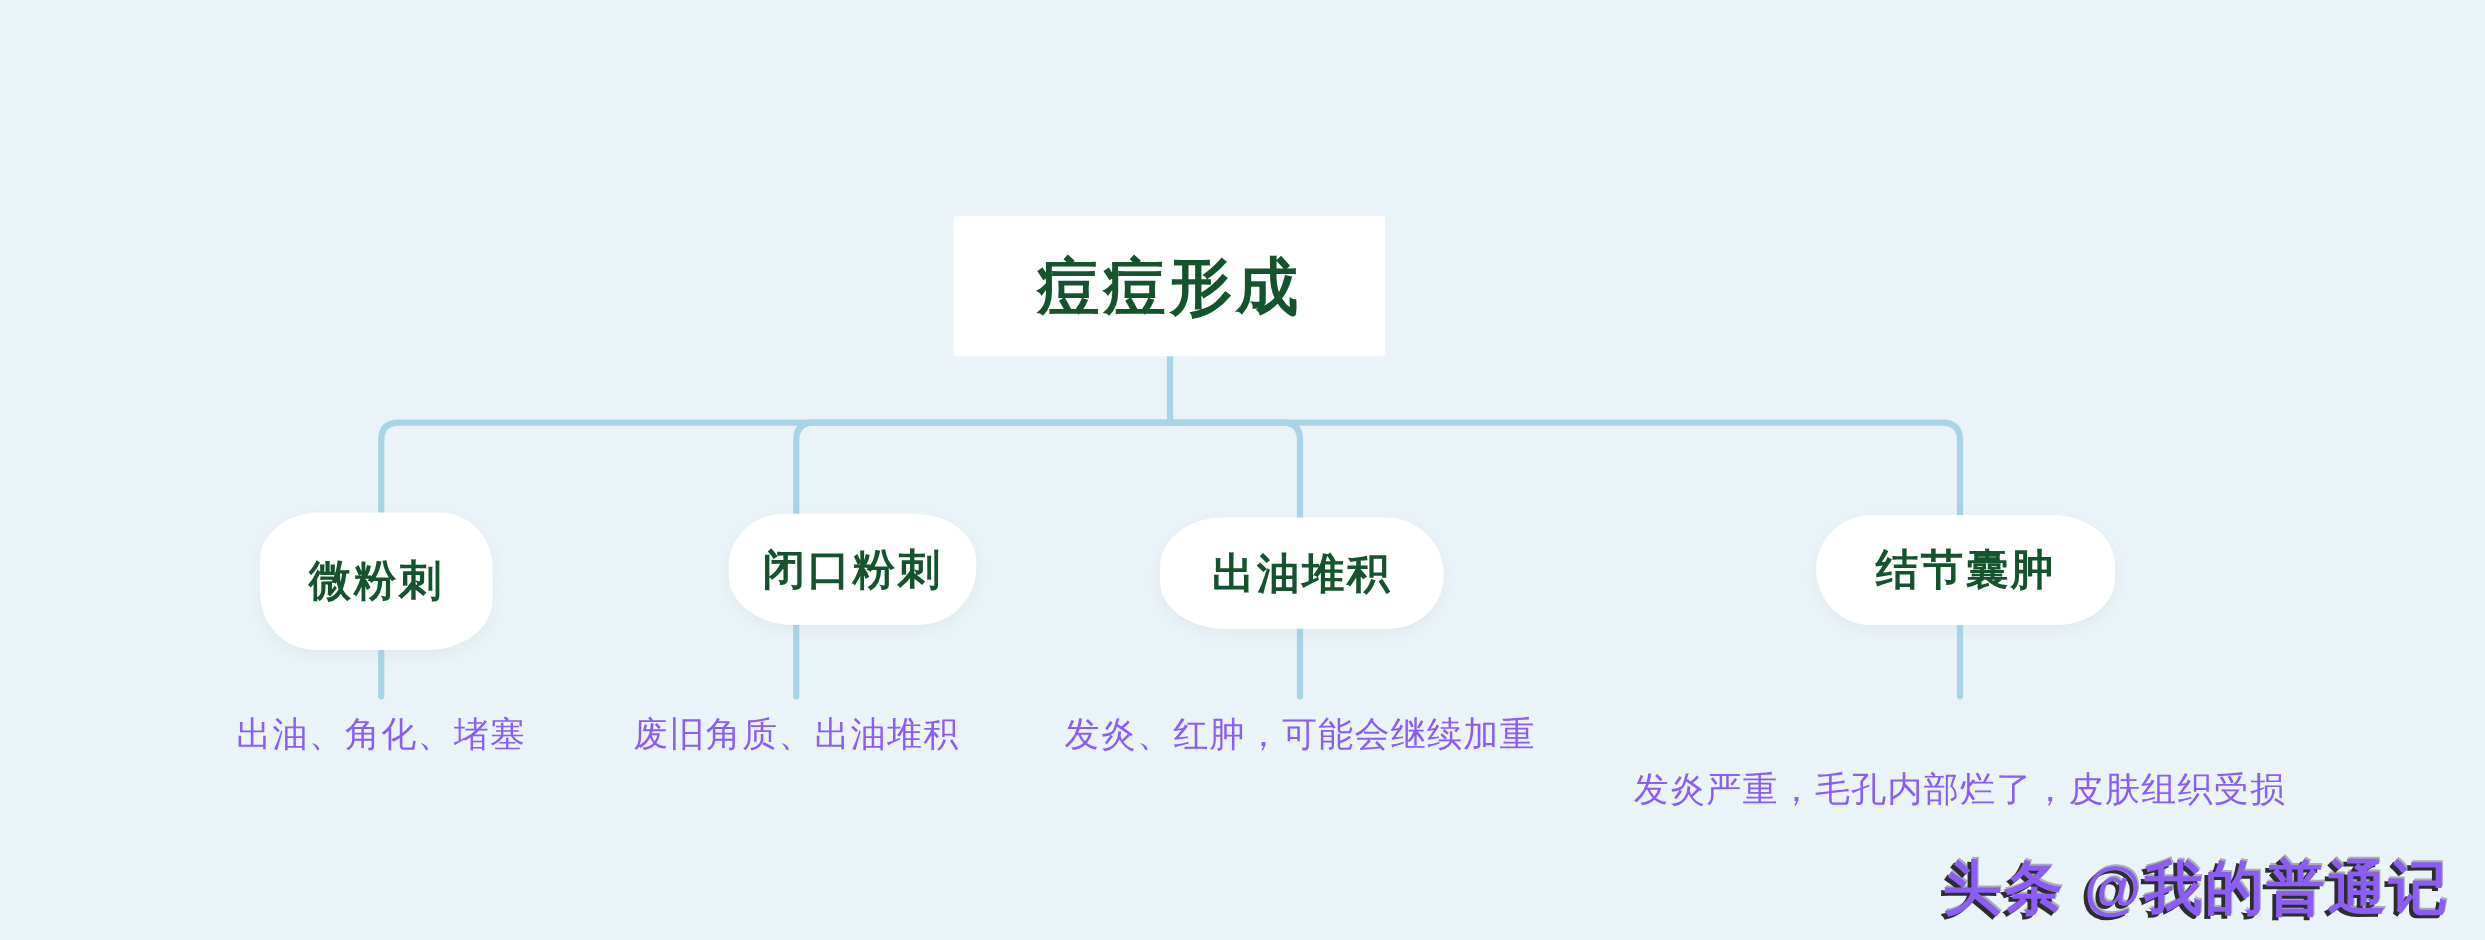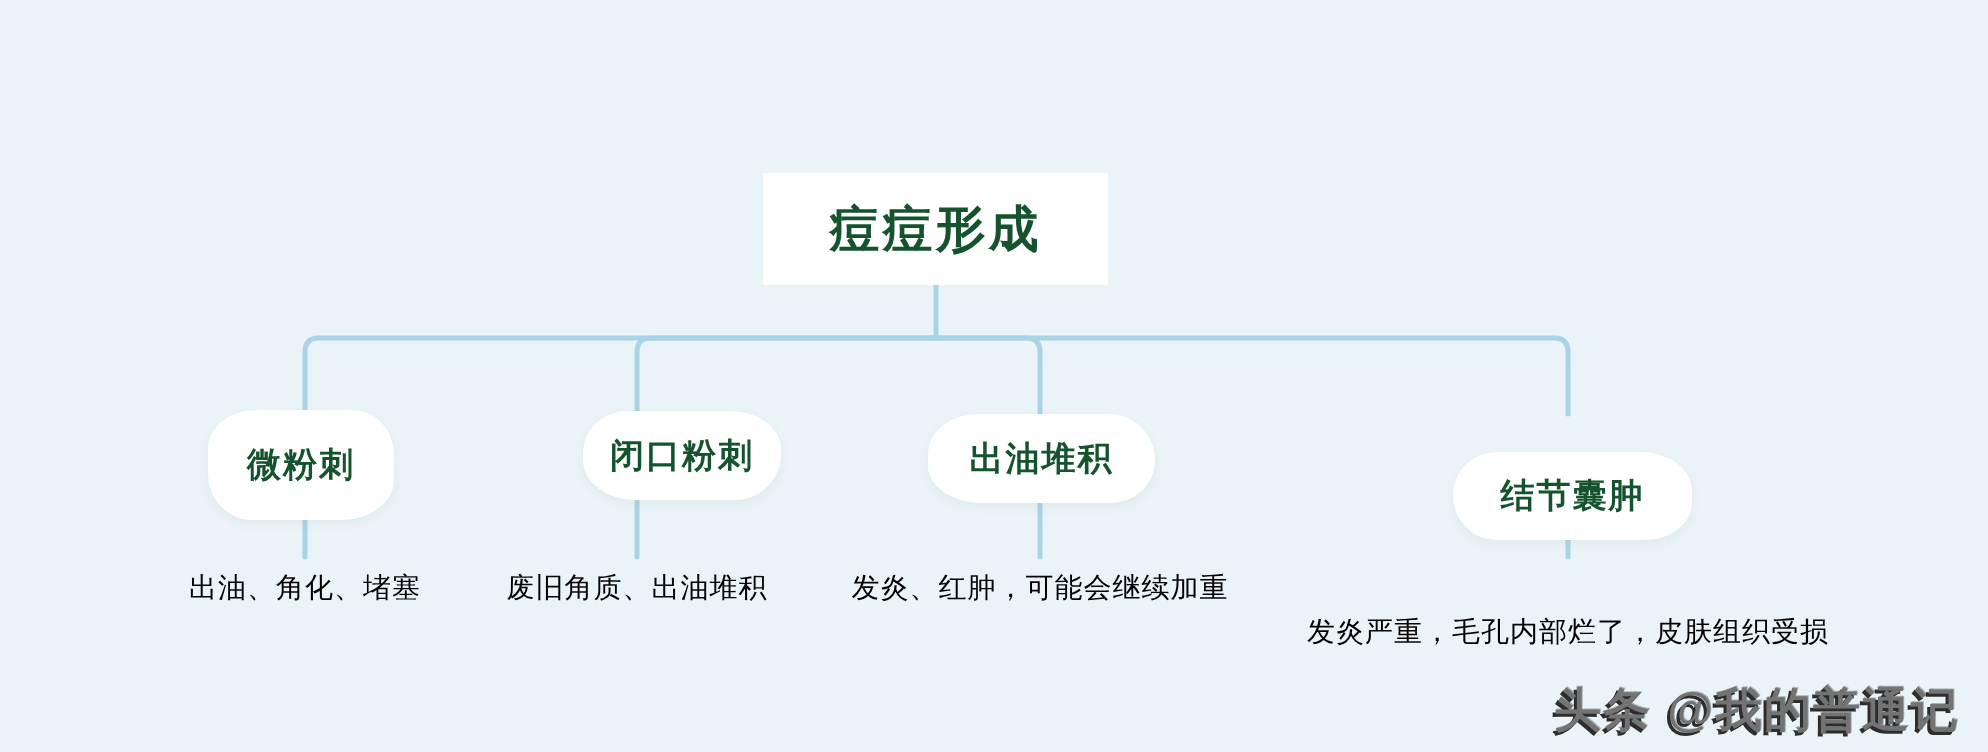--- a/index.html
+++ b/index.html
@@ -35,37 +35,37 @@
     font-size: 34px; letter-spacing: 2px;
     box-shadow: 0 4px 10px rgba(125, 165, 190, 0.10);
   }
   .pill.n1 { left: 208px; top: 410px; width: 186px; height: 110px;
              border-radius: 48px 42px 52px 44px / 38px 44px 40px 46px; }
   .pill.n2 { left: 583px; top: 411px; width: 198px; height: 89px;
              border-radius: 44px 50px 46px 52px / 42px 38px 46px 40px; }
   .pill.n3 { left: 928px; top: 414px; width: 227px; height: 89px;
              border-radius: 50px 46px 44px 52px / 40px 46px 42px 38px; }
   .pill.n4 { left: 1453px; top: 412px; width: 239px; height: 88px;
-             border-radius: 46px 52px 48px 44px / 44px 40px 38px 46px; margin-top: 40px; }
+             border-radius: 46px 52px 48px 44px / 44px 40px 38px 46px; }
   .desc {
     position: absolute; top: 571px;
     transform: translateX(-50%);
     font-size: 28px; line-height: 34px;
-    color: #000000;
+    color: #8b5cf6;
     white-space: nowrap;
     letter-spacing: 1px;
   }
   .desc.d1 { left: 305px; }
   .desc.d2 { left: 637px; }
   .desc.d3 { left: 1040px; }
   .desc.d4 { left: 1568px; margin-top: 44px; }
   .watermark {
     position: absolute; right: 28px; bottom: 10px;
     font-size: 47px; font-weight: 700; letter-spacing: 2px;
-    color: #737373;
+    color: #8b5cf6;
     text-shadow: -3px 3px 0 #2d2d2d, 1px -1px 0 rgba(45,45,45,0.35);
     white-space: nowrap;
     margin-top: 44px;
   }
 </style>
 </head>
 <body>
 
 <div class="canvas">
 

